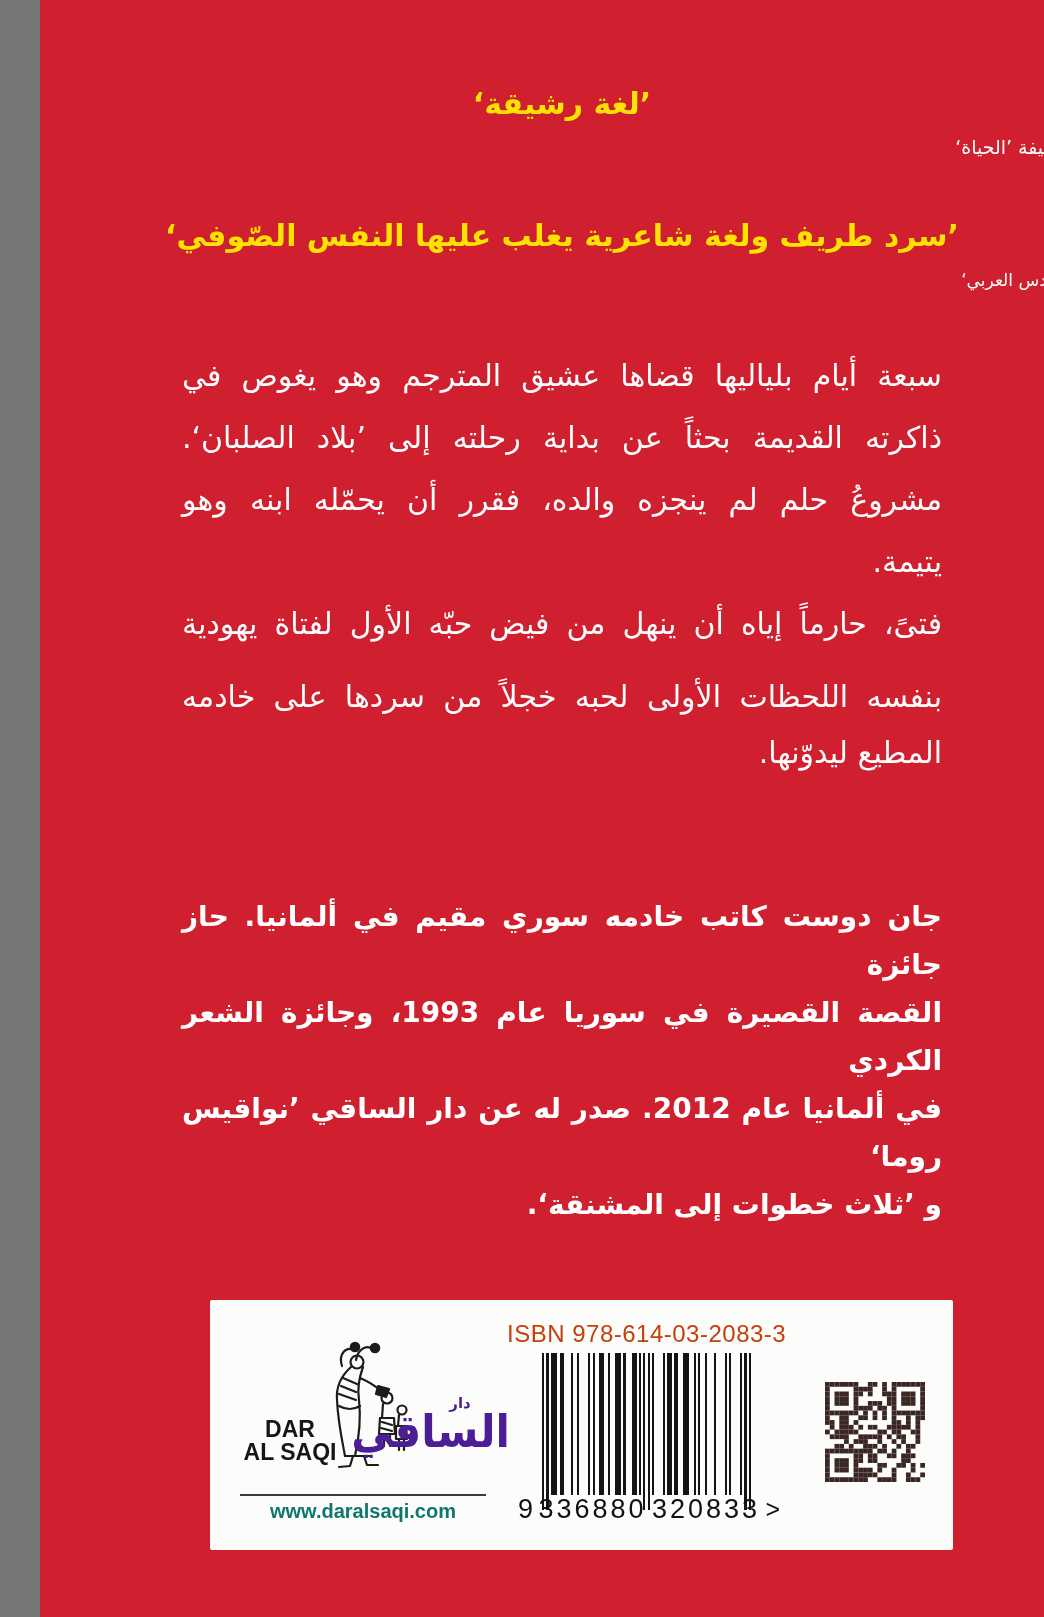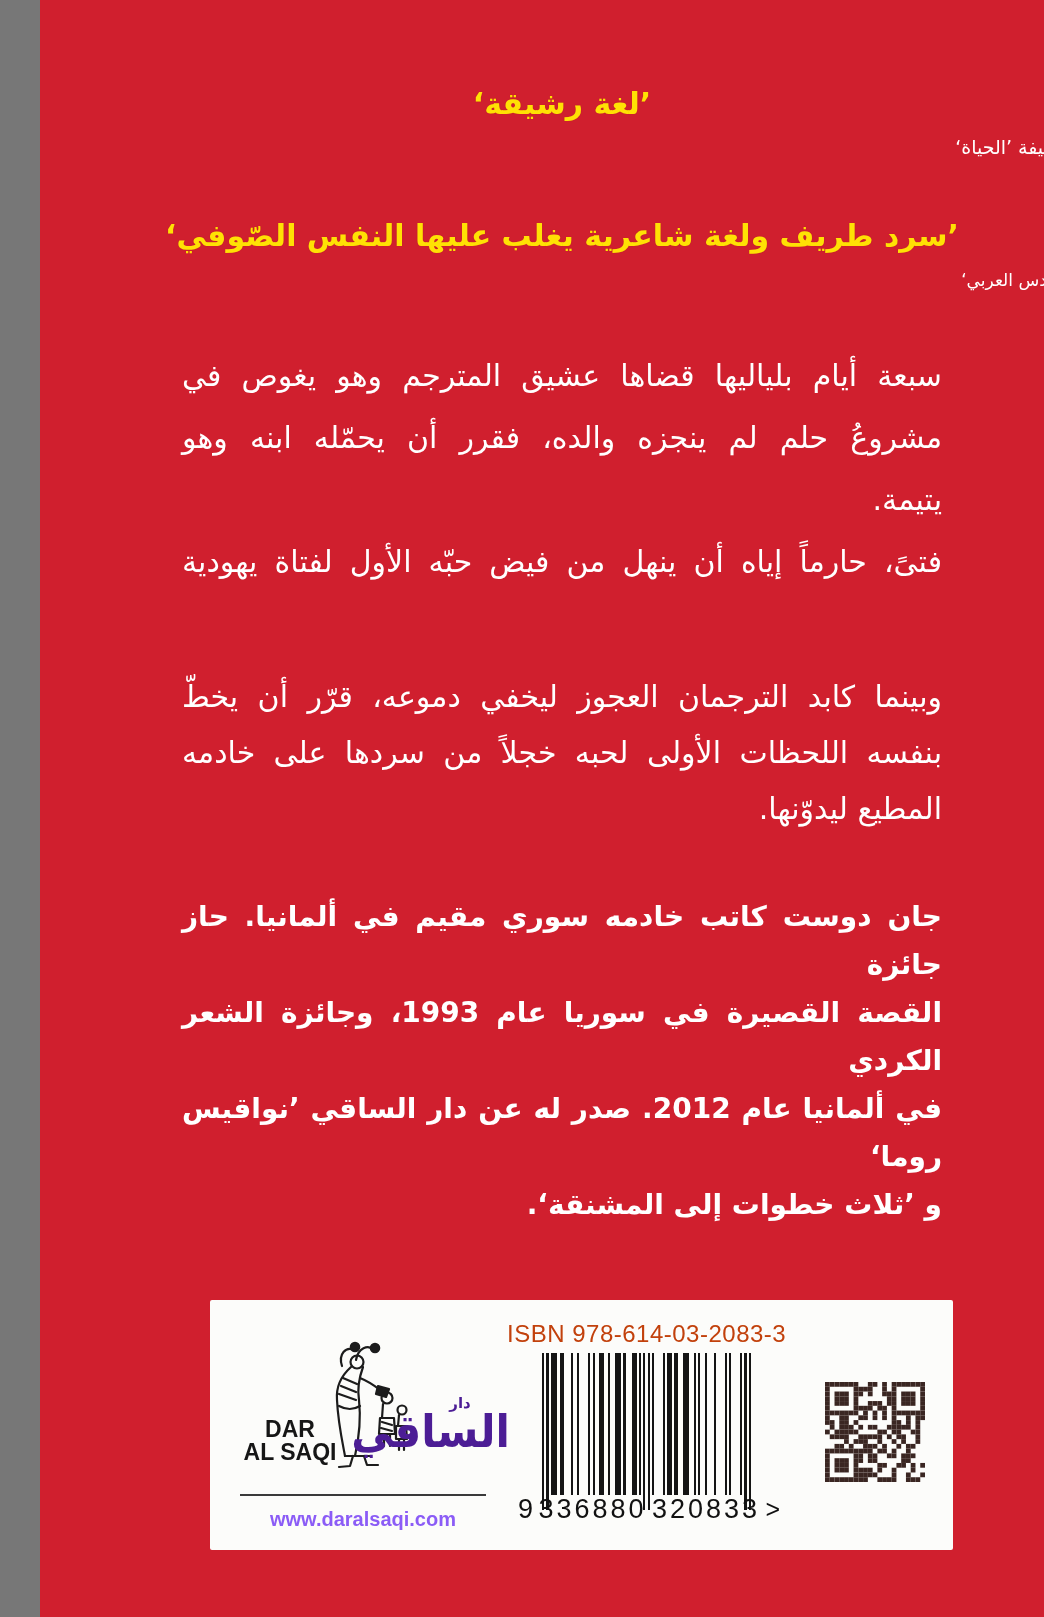--- a/index.html
+++ b/index.html
@@ -53,23 +53,23 @@
   .arabic-logo{
     position:absolute;left:200px;top:96px;width:100px;text-align:center;
     color:#4c1d95;direction:rtl;
   }
   .arabic-logo .dar{display:block;font-size:15px;font-weight:bold;line-height:1;margin-bottom:-4px;}
   .arabic-logo .saqi{display:block;font-size:42px;font-weight:bold;line-height:1.2;transform:scaleY(1.08);}
   .pub-divider{
     position:absolute;left:30px;top:194px;width:246px;height:2px;background:#3a3a3a;
   }
   .website{
-    position:absolute;left:30px;top:208px;width:246px;text-align:center;
+    position:absolute;left:30px;top:200px;width:246px;text-align:center;
     font-family:"Liberation Sans",sans-serif;font-weight:bold;
-    font-size:20px;color:#8b5cf6;
+    font-size:20px;color:#0f766e;
   }
   .isbn-label{
     position:absolute;left:297px;top:20px;width:270px;text-align:center;
     font-family:"Liberation Sans",sans-serif;font-size:24px;color:#c2410c;
     letter-spacing:.5px;white-space:nowrap;
   }
   .barcode{
     position:absolute;left:332px;top:53px;width:210px;height:158px;
   }
   .barcode .bar{position:absolute;top:0;background:#141414;}
@@ -88,27 +88,27 @@
 <div class="cover">
 
   <div class="pullquote q1">’لغة رشيقة‘</div>
   <div class="attr a1">صحيفة ’الحياة‘</div>
 
   <div class="pullquote q2">’سرد طريف ولغة شاعرية يغلب عليها النفس الصّوفي‘</div>
   <div class="attr a2">’القدس العربي‘</div>
 
   <div class="para p1">
     <div class="jline">سبعة أيام بلياليها قضاها عشيق المترجم وهو يغوص في</div>
+    <div class="jline">ذاكرته القديمة بحثاً عن بداية رحلته إلى ’بلاد الصلبان‘.</div>
     <div class="jline">مشروعُ حلم لم ينجزه والده، فقرر أن يحمّله ابنه وهو</div>
     <div class="jline last">يتيمة.</div>
     <div class="jline">فتىً، حارماً إياه أن ينهل من فيض حبّه الأول لفتاة يهودية</div>
   </div>
 
   <div class="para p2">
-    <div class="jline">وبينما كابد الترجمان العجوز ليخفي دموعه، قرّر أن يخطّ</div>
     <div class="jline">بنفسه اللحظات الأولى لحبه خجلاً من سردها على خادمه</div>
     <div class="jline last">المطيع ليدوّنها.</div>
   </div>
 
   <div class="para bio">
     <div class="jline">جان دوست كاتب خادمه سوري مقيم في ألمانيا. حاز جائزة</div>
     <div class="jline">القصة القصيرة في سوريا عام 1993، وجائزة الشعر الكردي</div>
     <div class="jline">في ألمانيا عام 2012. صدر له عن دار الساقي ’نواقيس روما‘</div>
     <div class="jline last">و ’ثلاث خطوات إلى المشنقة‘.</div>
   </div>

